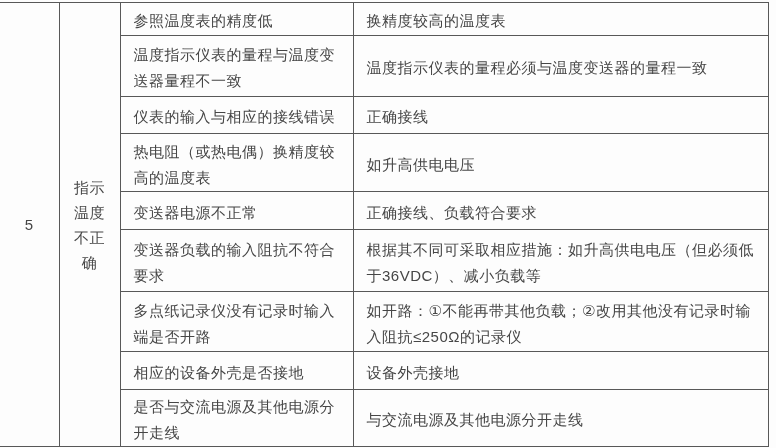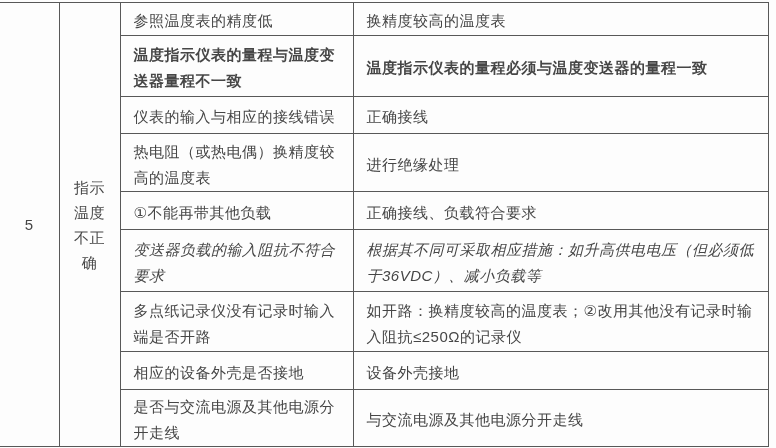--- a/index.html
+++ b/index.html
@@ -45,25 +45,25 @@
   }
   .fault-inner {
     width: 34px;
     margin: 11px auto;
     line-height: 25px;
     text-align: center;
   }
   td.cause-cell { width: 233px; }
   td.solution-cell { width: 415px; }
   tr.r1 { height: 33px; }
-  tr.r2 { height: 61px; font-weight: bold; }
+  tr.r2 { height: 61px; }
   tr.r3 { height: 37px; }
   tr.r4 { height: 58px; }
   tr.r5 { height: 38px; }
-  tr.r6 { height: 62px; font-style: italic; }
+  tr.r6 { height: 62px; }
   tr.r7 { height: 60px; margin-left: 48px; }
   tr.r8 { height: 38px; margin-left: 31px; }
   tr.r9 { height: 57px; }
 </style>
 </head>
 <body>
 
 <div class="table-wrap">
   <table class="fault-table">
     <tbody>
@@ -78,33 +78,33 @@
       <tr class="r2">
         <td class="cause-cell">温度指示仪表的量程与温度变送器量程不一致</td>
         <td class="solution-cell">温度指示仪表的量程必须与温度变送器的量程一致</td>
       </tr>
       <tr class="r3">
         <td class="cause-cell">仪表的输入与相应的接线错误</td>
         <td class="solution-cell">正确接线</td>
       </tr>
       <tr class="r4">
         <td class="cause-cell">热电阻（或热电偶）换精度较高的温度表</td>
-        <td class="solution-cell">进行绝缘处理</td>
+        <td class="solution-cell">如升高供电电压</td>
       </tr>
       <tr class="r5">
-        <td class="cause-cell">①不能再带其他负载</td>
+        <td class="cause-cell">变送器电源不正常</td>
         <td class="solution-cell">正确接线、负载符合要求</td>
       </tr>
       <tr class="r6">
         <td class="cause-cell">变送器负载的输入阻抗不符合要求</td>
         <td class="solution-cell">根据其不同可采取相应措施：如升高供电电压（但必须低于36VDC）、减小负载等</td>
       </tr>
       <tr class="r7">
         <td class="cause-cell">多点纸记录仪没有记录时输入端是否开路</td>
-        <td class="solution-cell">如开路：换精度较高的温度表；②改用其他没有记录时输入阻抗≤250Ω的记录仪</td>
+        <td class="solution-cell">如开路：①不能再带其他负载；②改用其他没有记录时输入阻抗≤250Ω的记录仪</td>
       </tr>
       <tr class="r8">
         <td class="cause-cell">相应的设备外壳是否接地</td>
         <td class="solution-cell">设备外壳接地</td>
       </tr>
       <tr class="r9">
         <td class="cause-cell">是否与交流电源及其他电源分开走线</td>
         <td class="solution-cell">与交流电源及其他电源分开走线</td>
       </tr>
     </tbody>

